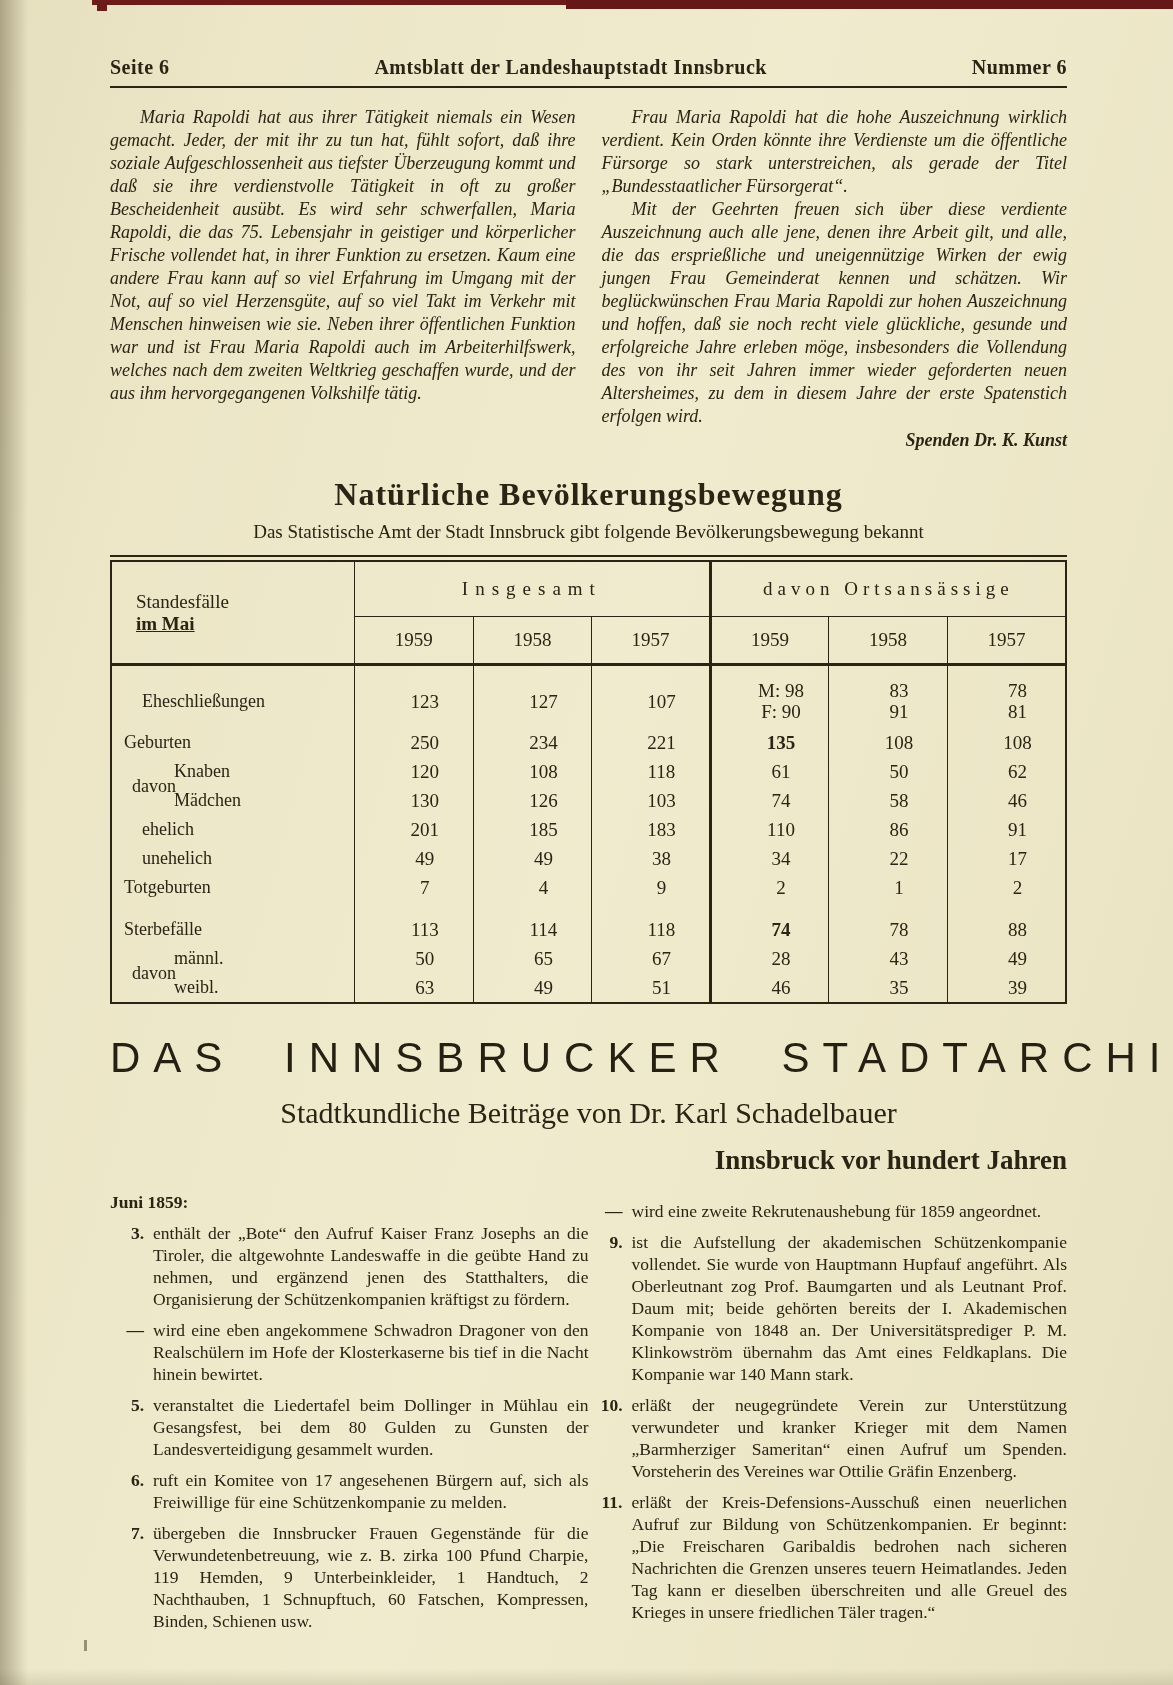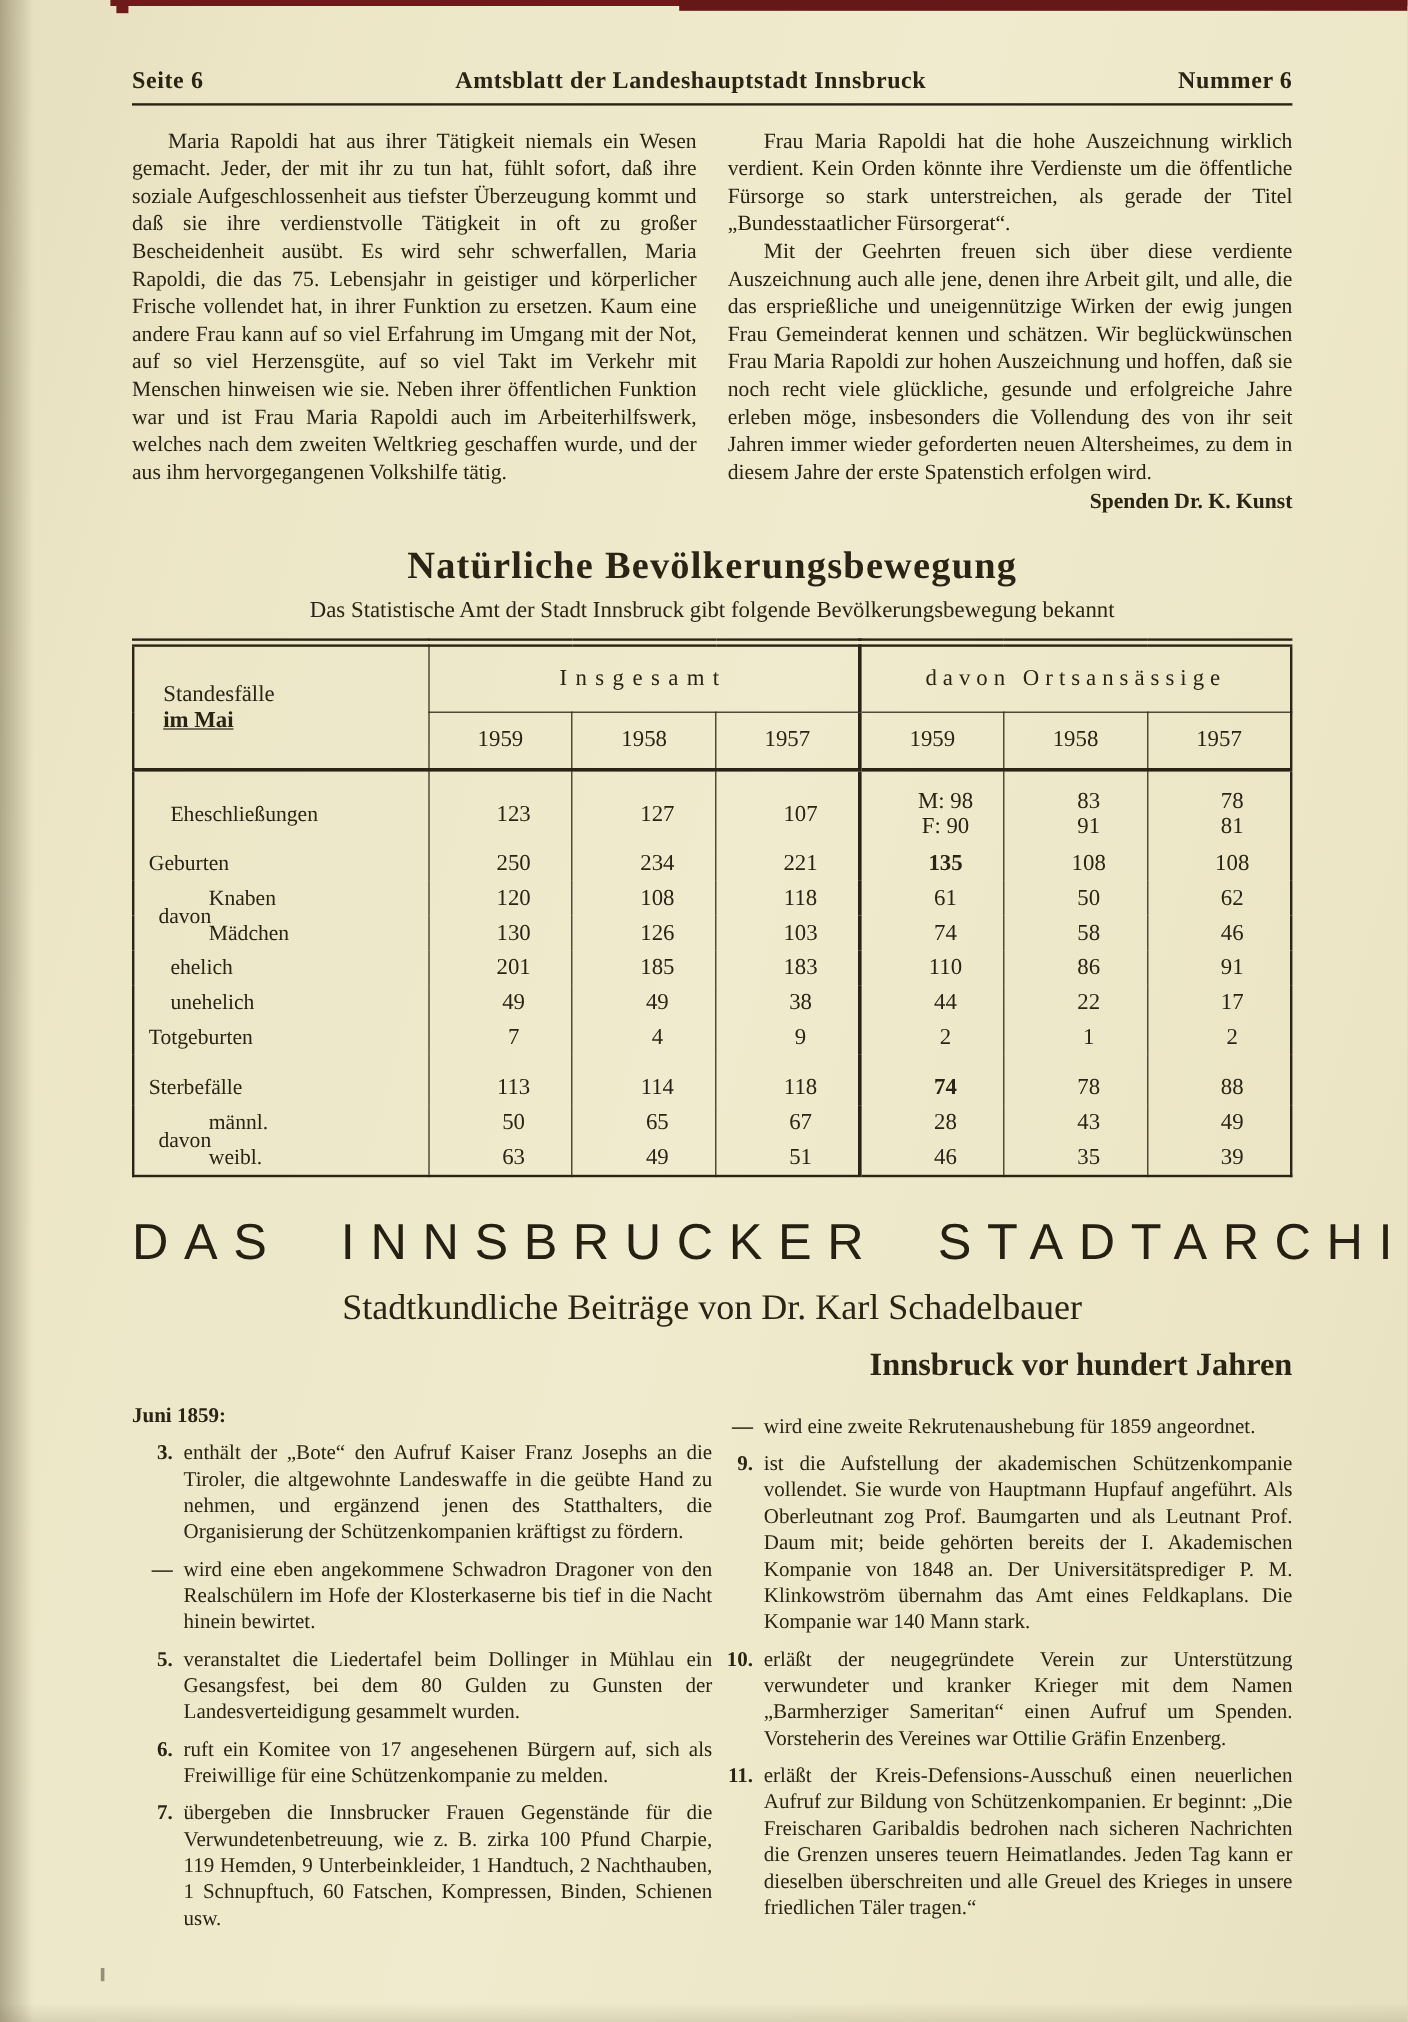--- a/index.html
+++ b/index.html
@@ -9,28 +9,28 @@
         font-family:"Liberation Serif","DejaVu Serif",serif;color:#2b2314;}
   .edge-left{position:absolute;top:0;bottom:0;left:0;width:28px;
         background:linear-gradient(90deg,rgba(62,48,22,.34),rgba(62,48,22,0));}
   .edge-bottom{position:absolute;left:0;right:0;bottom:0;height:16px;
         background:linear-gradient(0deg,rgba(62,48,22,.12),rgba(62,48,22,0));}
   .top-strip{position:absolute;top:0;left:92px;right:0;height:5px;background:#6d1a1a;}
   .top-strip2{position:absolute;top:0;left:566px;right:0;height:9px;background:#661717;}
   .mark1{position:absolute;top:2px;left:97px;width:10px;height:9px;background:#6d1a1a;}
   .mark2{position:absolute;bottom:34px;left:84px;width:3px;height:11px;background:rgba(43,35,20,.45);}
 
-  .content{position:absolute;left:110px;right:96px;top:56px;}
+  .content{position:absolute;left:110px;right:106px;top:56px;}
 
   .masthead{display:flex;justify-content:space-between;align-items:baseline;
             font-weight:bold;font-size:20px;letter-spacing:.5px;}
   .mast-rule{border-bottom:2.5px solid #2b2314;margin-top:7px;}
 
   .cols{display:flex;gap:26px;margin-top:18px;}
-  .col{flex:1;font-size:18px;line-height:23px;text-align:justify;}
+  .col{flex:1;font-size:18px;line-height:23px;text-align:justify;font-style:italic;}
   .col p{margin:0;text-indent:30px;}
   .sig{text-align:right;font-size:18px;margin-top:1px;font-weight:bold;}
 
   .stats-title{text-align:center;font-size:32px;font-weight:bold;margin-top:24px;letter-spacing:1px;}
   .stats-sub{text-align:center;font-size:19px;margin-top:8px;}
 
   table.pop{width:100%;border-collapse:collapse;table-layout:fixed;margin-top:12px;
             border:2.5px solid #2b2314;border-top:7px double #2b2314;}
   col.c-label{width:25.5%;}
   col.c-num{width:12.416%;}
@@ -248,21 +248,21 @@
             <td class="num">
               <div>49</div>
             </td>
             <td class="num sep">
               <div>49</div>
             </td>
             <td class="num sep">
               <div>38</div>
             </td>
             <td class="num mid">
-              <div>44</div>
+              <div>34</div>
             </td>
             <td class="num sep">
               <div>22</div>
             </td>
             <td class="num sep">
               <div>17</div>
             </td>
           </tr>
           <tr>
             <td class="lbl ind0">Totgeburten</td>

